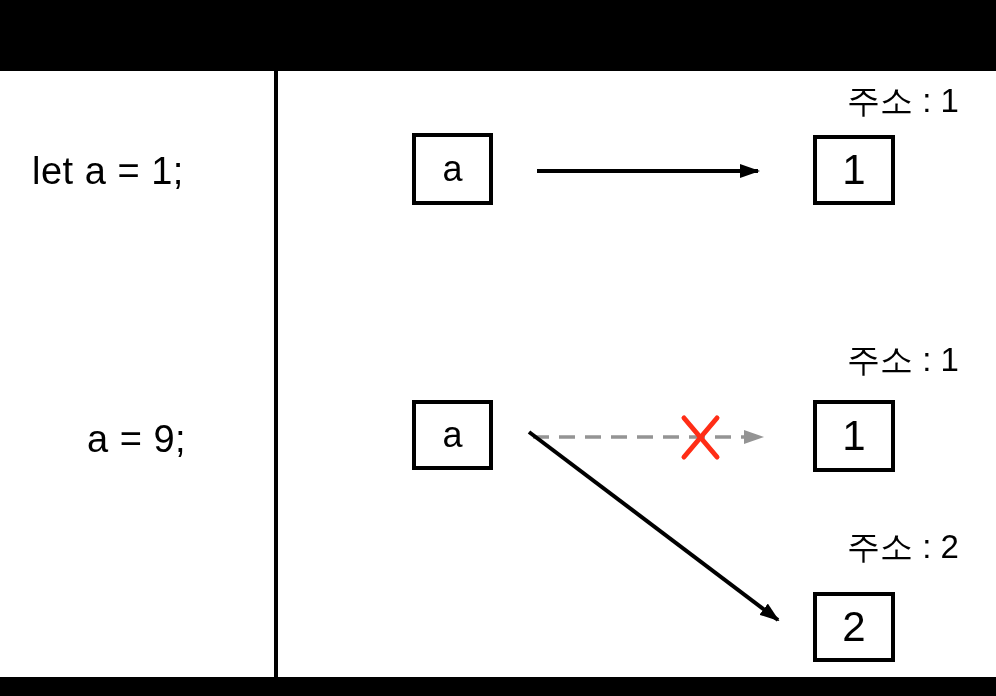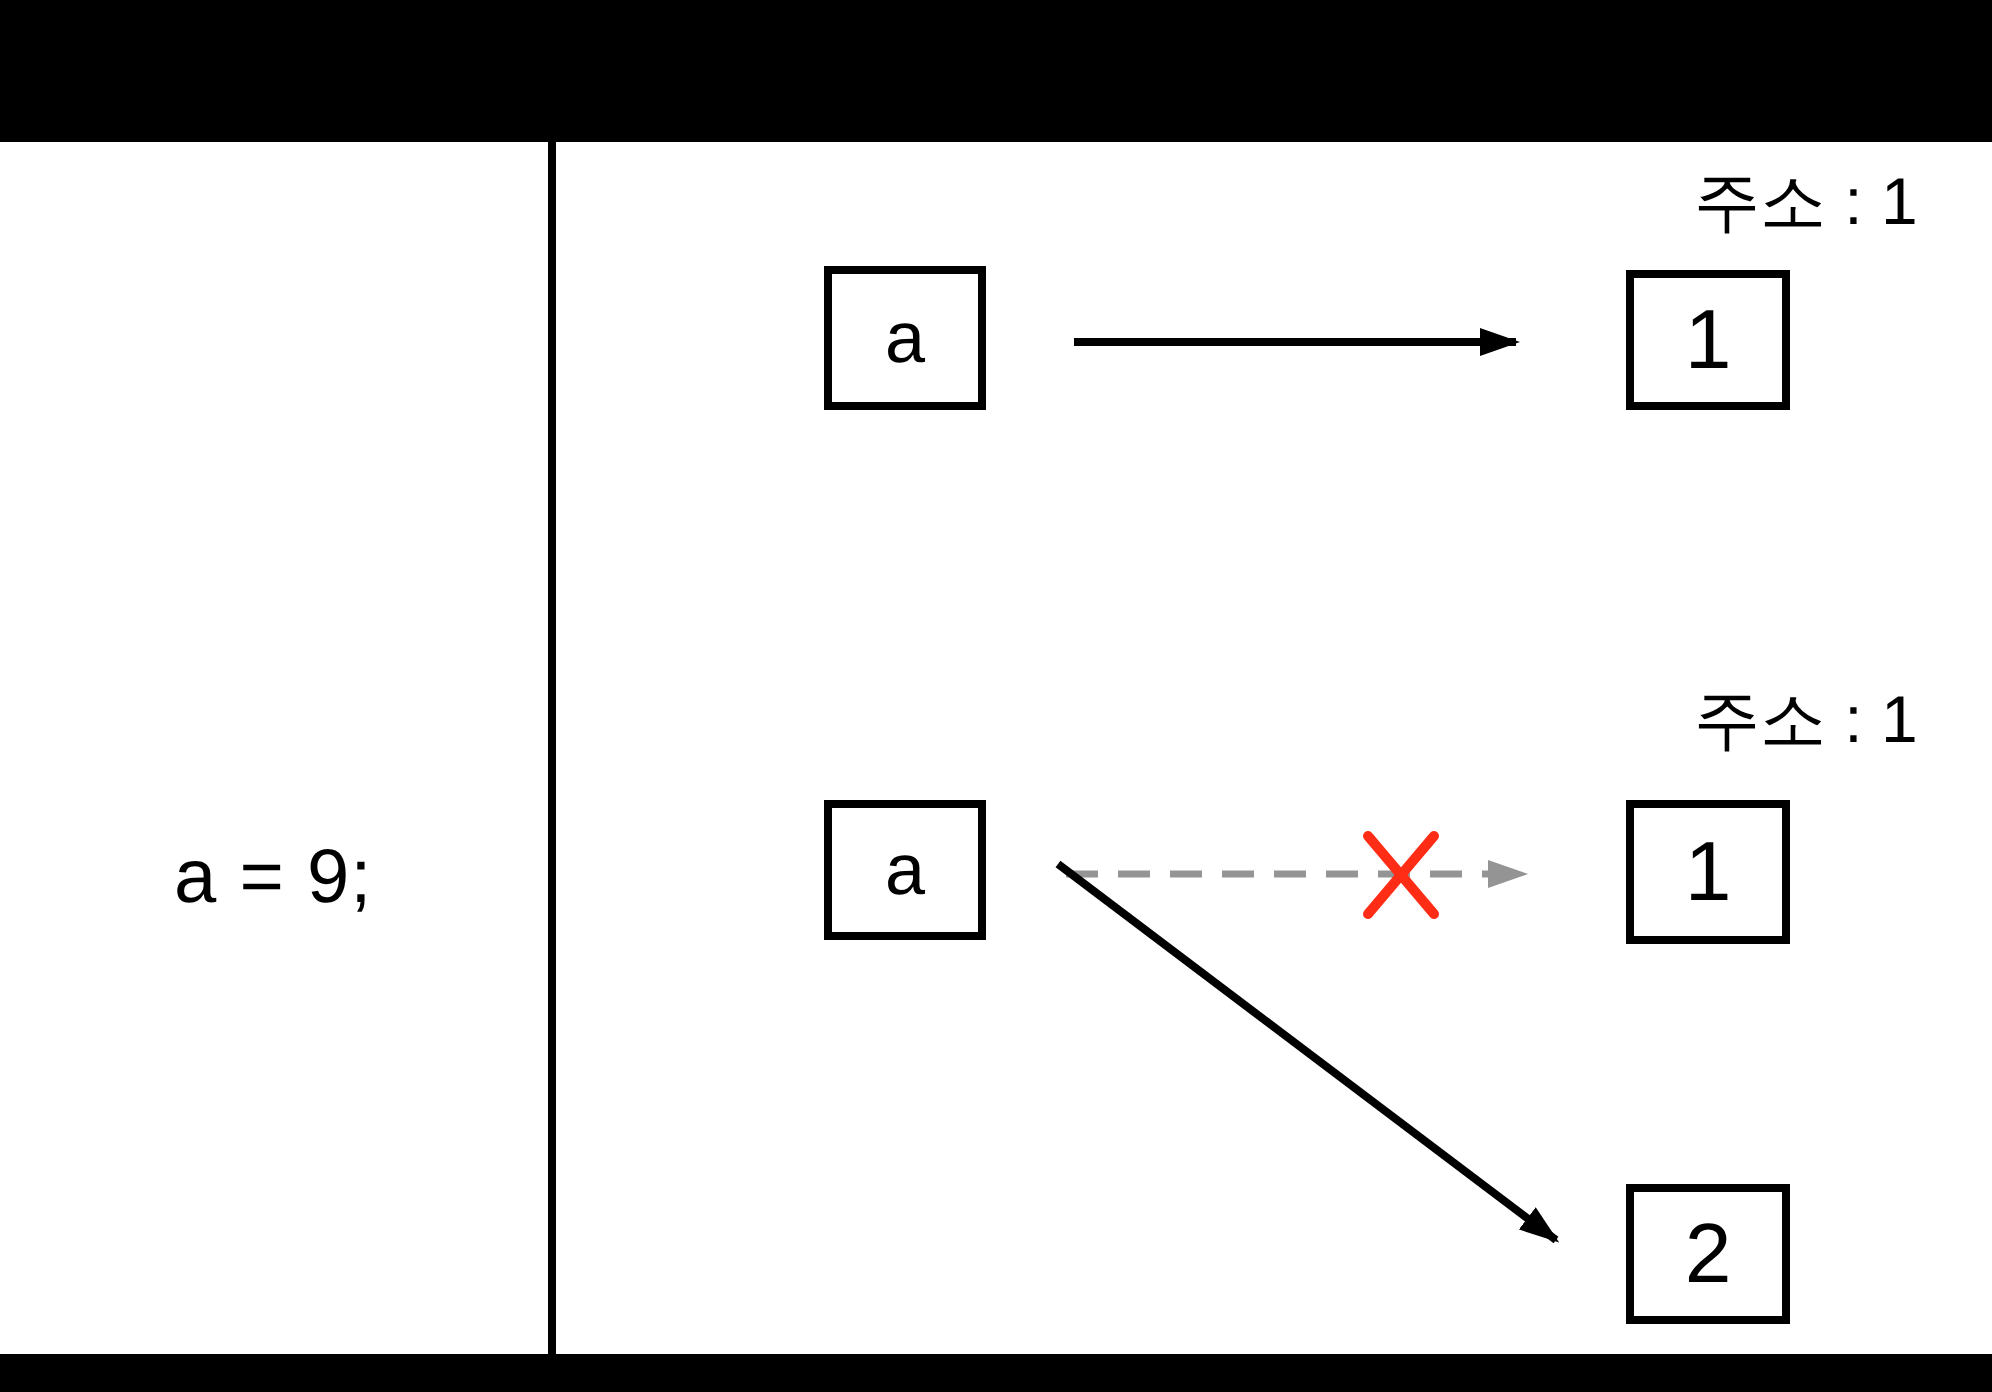--- a/index.html
+++ b/index.html
@@ -80,37 +80,39 @@
 </head>
 <body>
 
 <div class="stage">
 
   <div class="letterbox top"></div>
   <div class="letterbox bottom"></div>
 
   <div class="divider"></div>
 
+  <div class="code-line line1">let a = 1;</div>
   <div class="code-line line2">a = 9;</div>
 
   <div class="box var-box step1">
     <span>a</span>
   </div>
   <div class="addr-label a1">주소 : 1</div>
   <div class="box val-box v1">
     <span>1</span>
   </div>
 
   <div class="box var-box step2">
     <span>a</span>
   </div>
   <div class="addr-label a2">주소 : 1</div>
   <div class="box val-box v2">
     <span>1</span>
   </div>
+  <div class="addr-label a3">주소 : 2</div>
   <div class="box val-box v3">
     <span>2</span>
   </div>
 
   <svg class="arrows-layer" viewBox="0 0 996 696" xmlns="http://www.w3.org/2000/svg">
     <defs>
       <marker id="head-black" viewBox="0 0 20 14" markerWidth="20" markerHeight="14" refX="18" refY="7" orient="auto" markerUnits="userSpaceOnUse">
         <path d="M0,0 L20,7 L0,14 Z" fill="#000000"></path>
       </marker>
       <marker id="head-gray" viewBox="0 0 20 14" markerWidth="20" markerHeight="14" refX="18" refY="7" orient="auto" markerUnits="userSpaceOnUse">

